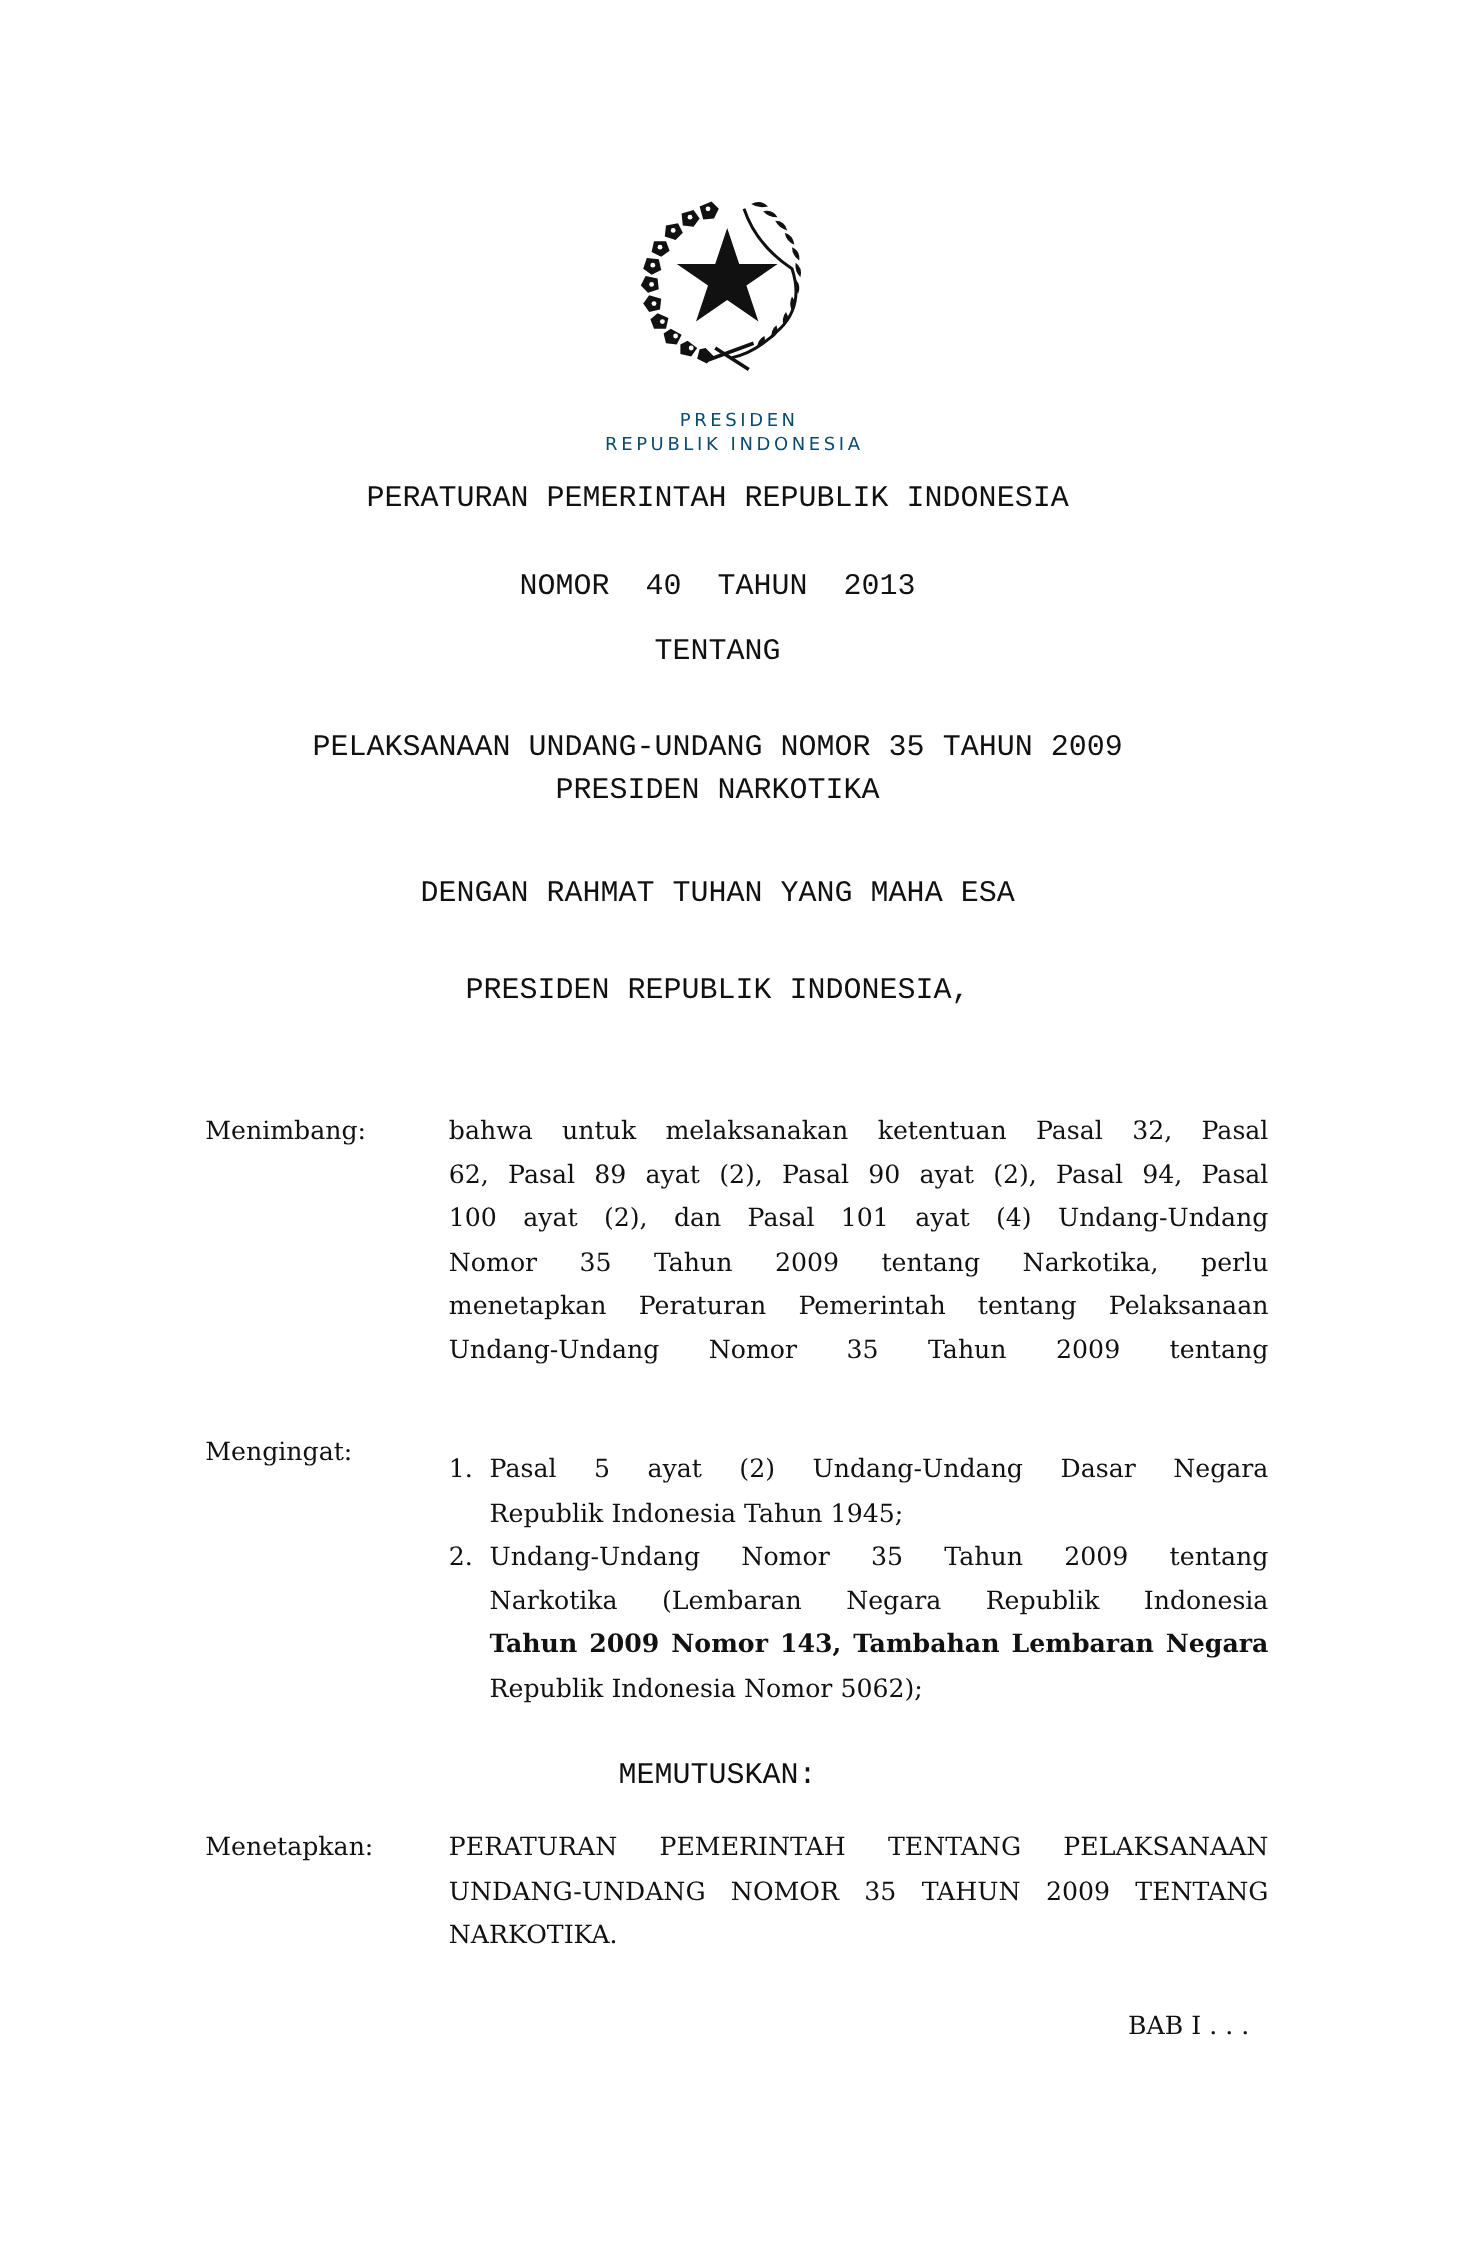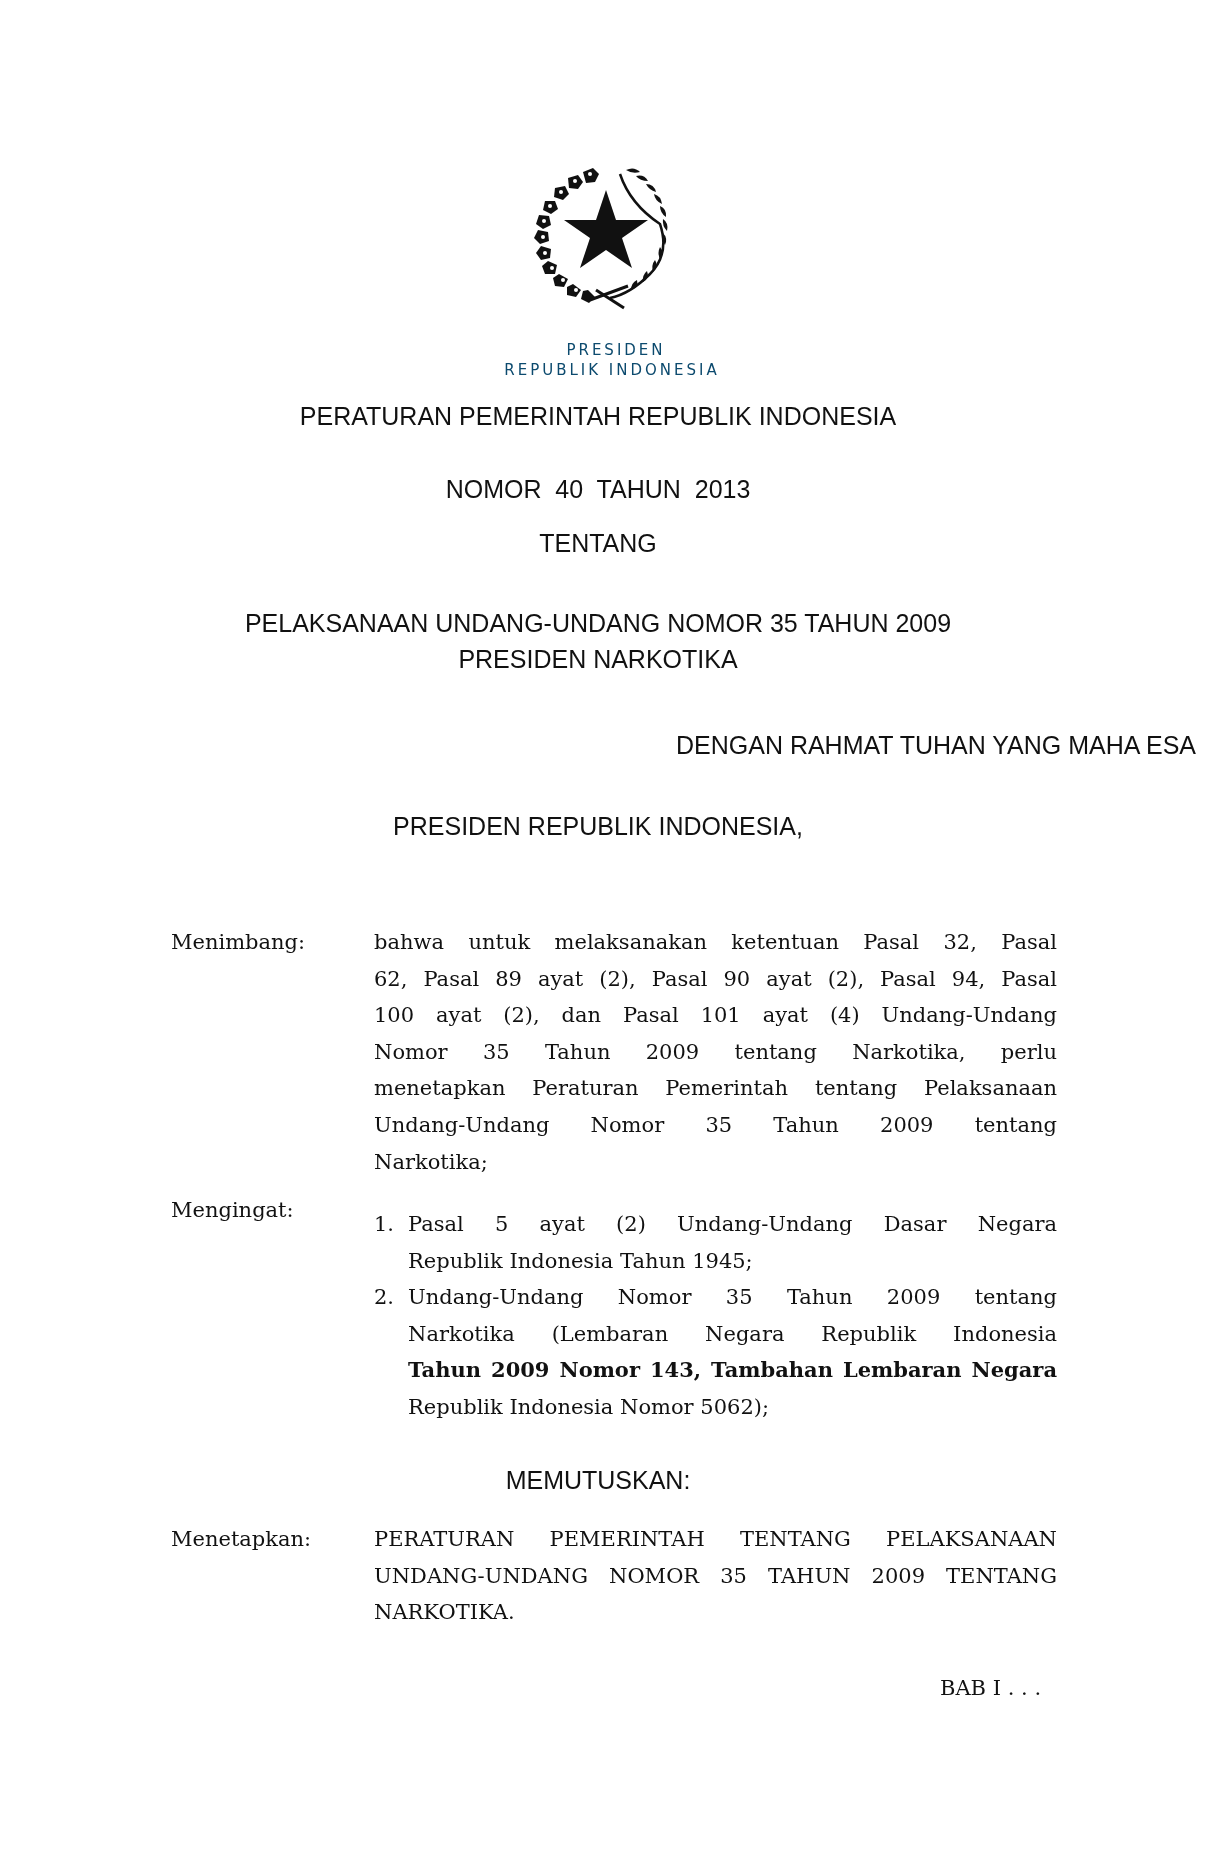--- a/index.html
+++ b/index.html
@@ -39,21 +39,21 @@
     .seal-text .l1 { display: block; padding-left: 8px; }
     .seal-text .l2 { display: block; }
 
     .center-line {
       position: absolute;
       left: 0; width: 1196px;
       text-align: center;
       font-size: 22px;
       line-height: 36px;
       white-space: nowrap;
-      font-family: Liberation Sans, sans-serif;
+      font-family: Liberation Mono, monospace;
       font-size: 25px;
     }
 
     .section {
       position: absolute;
       left: 171px;
       width: 886px;
       font-family: "DejaVu Serif", "Liberation Serif", serif;
       font-size: 21px;
       line-height: 36.6px;
@@ -159,33 +159,32 @@
   <div class="seal-text" style="top:340px;">
     <span class="l1">PRESIDEN</span>
     <span class="l2">REPUBLIK INDONESIA</span>
   </div>
 
   <div class="center-line" style="top:398px;">PERATURAN PEMERINTAH REPUBLIK INDONESIA</div>
   <div class="center-line" style="top:471px; white-space:pre;">NOMOR  40  TAHUN  2013</div>
   <div class="center-line" style="top:525px;">TENTANG</div>
   <div class="center-line" style="top:605px;">PELAKSANAAN UNDANG-UNDANG NOMOR 35 TAHUN 2009</div>
   <div class="center-line" style="top:641px;">PRESIDEN NARKOTIKA</div>
-  <div class="center-line" style="top:727px;text-align:right;">DENGAN RAHMAT TUHAN YANG MAHA ESA</div>
+  <div class="center-line" style="top:727px;">DENGAN RAHMAT TUHAN YANG MAHA ESA</div>
   <div class="center-line" style="top:808px;">PRESIDEN REPUBLIK INDONESIA,</div>
 
   <div class="section" style="top:924px;">
     <div class="label">Menimbang:</div>
     <div class="body">
       <span class="jline" style="white-space: normal; overflow: hidden;">bahwa untuk melaksanakan ketentuan Pasal 32, Pasal</span>
       <span class="jline" style="white-space: normal; overflow: hidden;">62, Pasal 89 ayat (2), Pasal 90 ayat (2), Pasal 94, Pasal</span>
       <span class="jline" style="white-space: normal; overflow: hidden;">100 ayat (2), dan Pasal 101 ayat (4) Undang-Undang</span>
       <span class="jline" style="white-space: normal; overflow: hidden;">Nomor 35 Tahun 2009 tentang Narkotika, perlu</span>
       <span class="jline" style="white-space: normal; overflow: hidden;">menetapkan Peraturan Pemerintah tentang Pelaksanaan</span>
       <span class="jline" style="white-space: normal; overflow: hidden;">Undang-Undang Nomor 35 Tahun 2009 tentang</span>
-      <span class="jline last" style="white-space: normal; overflow: hidden;">Narkotika;</span>
     </div>
   </div>
 
   <div class="section" style="top:1192px;">
     <div class="label">Mengingat:</div>
     <div class="body">
       <div class="list-item">
         <span class="num">1.</span>
         <span class="jline" style="white-space: normal; overflow: hidden; margin-top: 14px;">Pasal 5 ayat (2) Undang-Undang Dasar Negara</span>
         <span class="jline last" style="white-space: normal; overflow: hidden;">Republik Indonesia Tahun 1945;</span>

